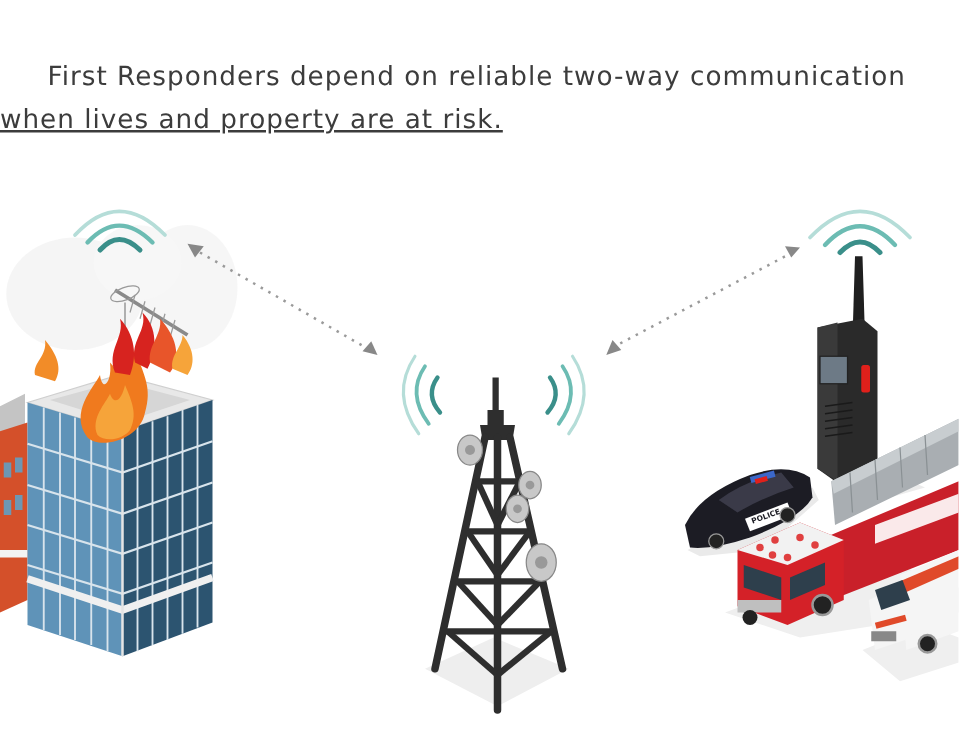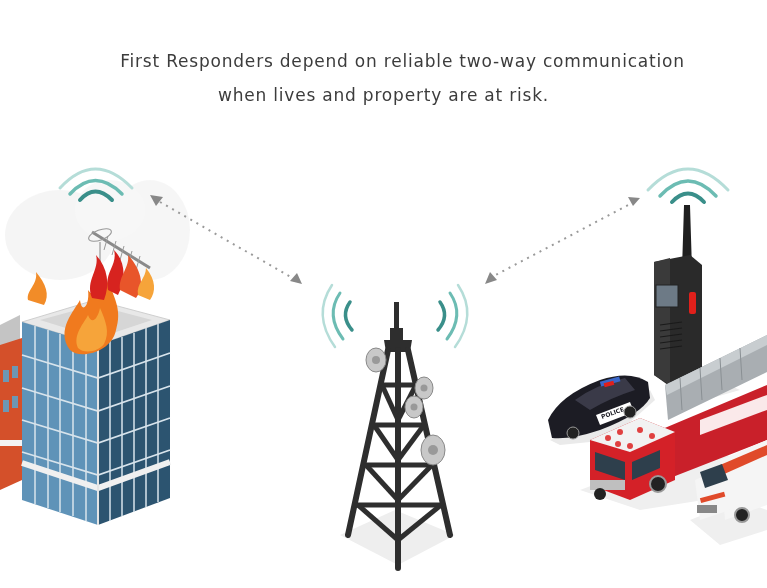--- a/index.html
+++ b/index.html
@@ -1,19 +1,19 @@
 <!DOCTYPE html>
 <html><head>
 <meta charset="utf-8">
 <style>
   html, body { margin:0; padding:0; }
   body { width:767px; height:588px; background:#ffffff; overflow:hidden; position:relative; font-family:"DejaVu Sans", sans-serif; }
-  .headline { position:absolute; left:0; top:44px; width:767px; text-align:center; color:#3c3c3c; font-size:17px; line-height:34px; letter-spacing:0.8px; white-space:nowrap; }
+  .headline { position:absolute; left:0; top:44px; width:767px; text-align:left; color:#3c3c3c; font-size:21px; line-height:34px; letter-spacing:0.8px; white-space:nowrap; }
   .headline .l1 { display:block; margin-left:38px; }
-  .headline .l2 { display:block; }
+  .headline .l2 { display:block;text-decoration:underline; }
   svg.scene { position:absolute; left:0; top:0; }
 </style>
 </head>
 <body>
 
 <div class="headline">
   <span class="l1">First Responders depend on reliable two-way communication</span>
   <span class="l2">when lives and property are at risk.</span>
 </div>
 

